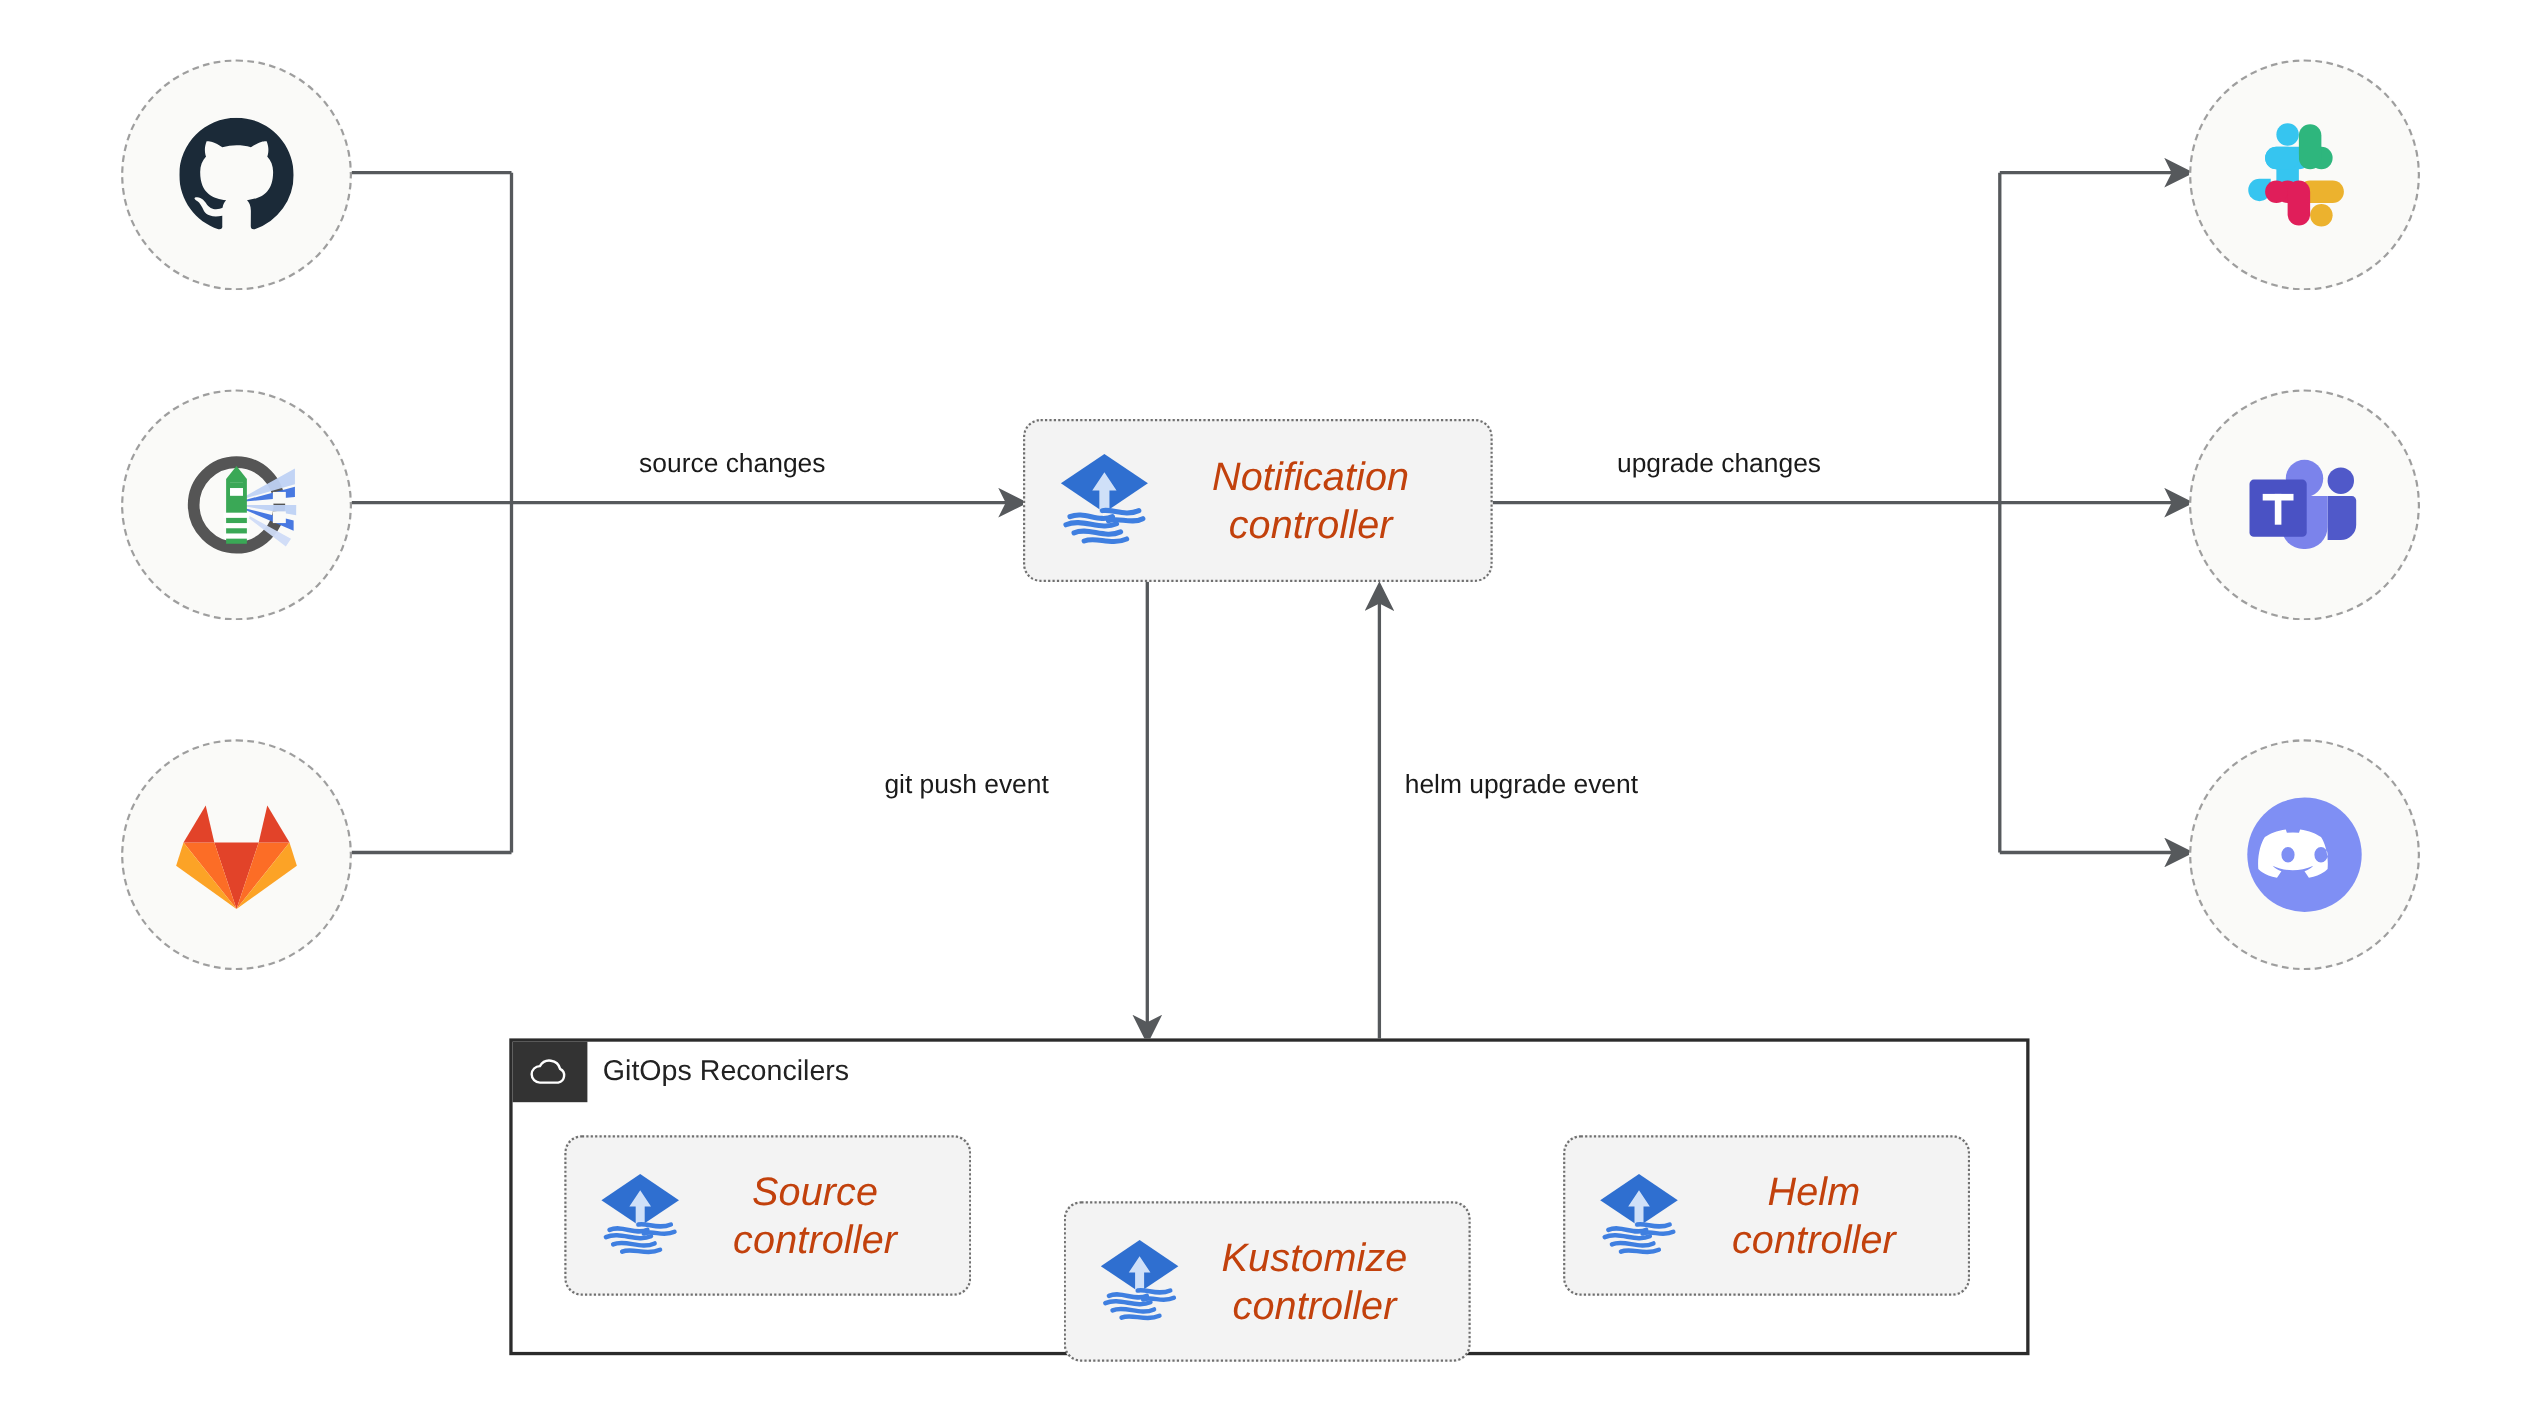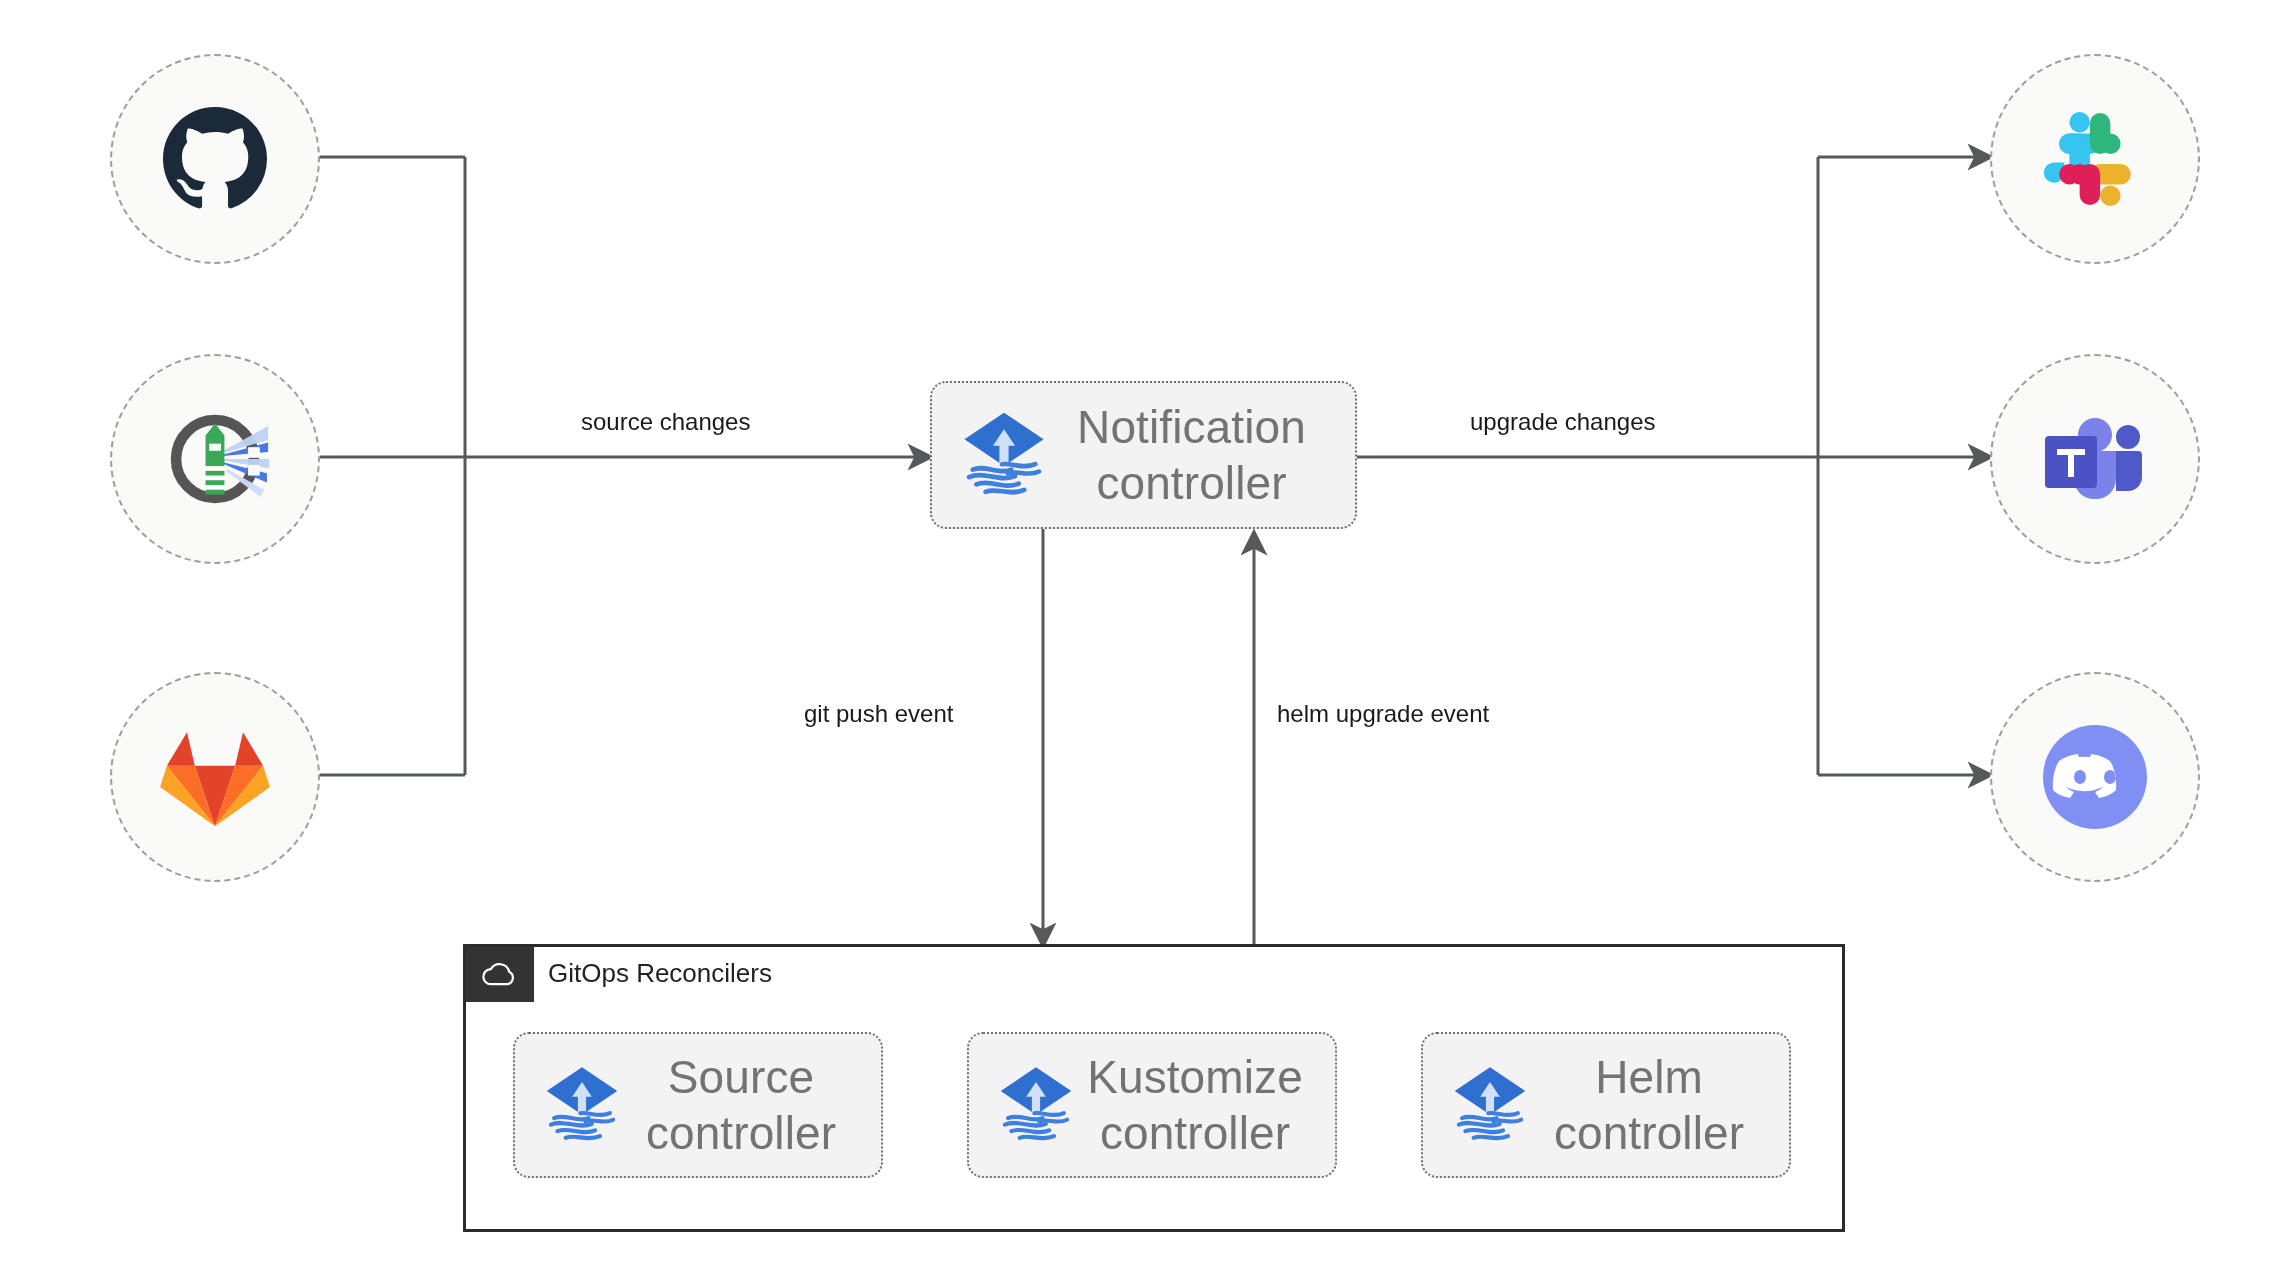--- a/index.html
+++ b/index.html
@@ -9,22 +9,22 @@
   svg.layer{position:absolute;left:0;top:0;width:2292px;height:1284px;overflow:visible;}
 
   
   .node-circle{position:absolute;border-radius:50%;background:#fafaf8;
     border:2px dashed #9e9e9e;display:flex;align-items:center;justify-content:center;}
 
   
   .ctrl-box{position:absolute;background:#f3f3f3;border:2px dotted #6f6f6f;
     border-radius:16px;display:flex;align-items:center;box-sizing:border-box;}
   .ctrl-logo{flex:0 0 auto;margin-left:26px;}
-  .ctrl-label{flex:1 1 auto;text-align:center;font-size:46px;line-height:1.22;
-    color:#737373;letter-spacing:.1px;padding-right:22px;white-space:pre-line;}
+  .ctrl-label{flex:1 1 auto;text-align:center;font-size:36px;line-height:1.22;
+    color:#c2410c;letter-spacing:.1px;padding-right:22px;white-space:pre-line;font-style:italic;}
 
   
   #gitops-group{position:absolute;background:#ffffff;border:3px solid #2b2b2b;
     box-sizing:border-box;}
   #gitops-tab{position:absolute;left:0;top:0;width:68px;height:55px;background:#333333;
     display:flex;align-items:center;justify-content:center;}
   #gitops-title{position:absolute;left:82px;top:11px;font-size:26px;color:#222;}
 
   
   .edge-label{position:absolute;font-size:24px;color:#1a1a1a;white-space:nowrap;}
@@ -202,21 +202,21 @@
         <path d="M20,82 C34,76 50,88 66,81"></path>
           <path d="M30,90 C42,85 56,95 72,88"></path>
         <path d="M48,60 C58,58 70,66 84,60"></path>
           <path d="M54,70 C64,66 76,74 88,68"></path>
       </g>
     </svg>
     <div class="ctrl-label">Source
 controller</div>
   </div>
 
-  <div class="ctrl-box" style="left:967px;top:1032px;width:370px;height:146px;">
+  <div class="ctrl-box" style="left:967px;top:1092px;width:370px;height:146px;">
     <svg class="ctrl-logo" width="82" height="82" viewBox="0 0 100 100">
       <path d="M50,4 L93,33 L50,62 L7,33 Z" fill="#2f6fd0"></path>
       <path d="M50,22 L62,40 L55,40 L55,62 L45,62 L45,40 L38,40 Z" fill="#cfe0f8"></path>
       <g stroke="#3f7fe0" stroke-width="5" fill="none" stroke-linecap="round">
         <path d="M16,66 C30,60 44,72 58,66"></path>
           <path d="M12,74 C28,67 46,80 62,73"></path>
         <path d="M20,82 C34,76 50,88 66,81"></path>
           <path d="M30,90 C42,85 56,95 72,88"></path>
         <path d="M48,60 C58,58 70,66 84,60"></path>
           <path d="M54,70 C64,66 76,74 88,68"></path>

